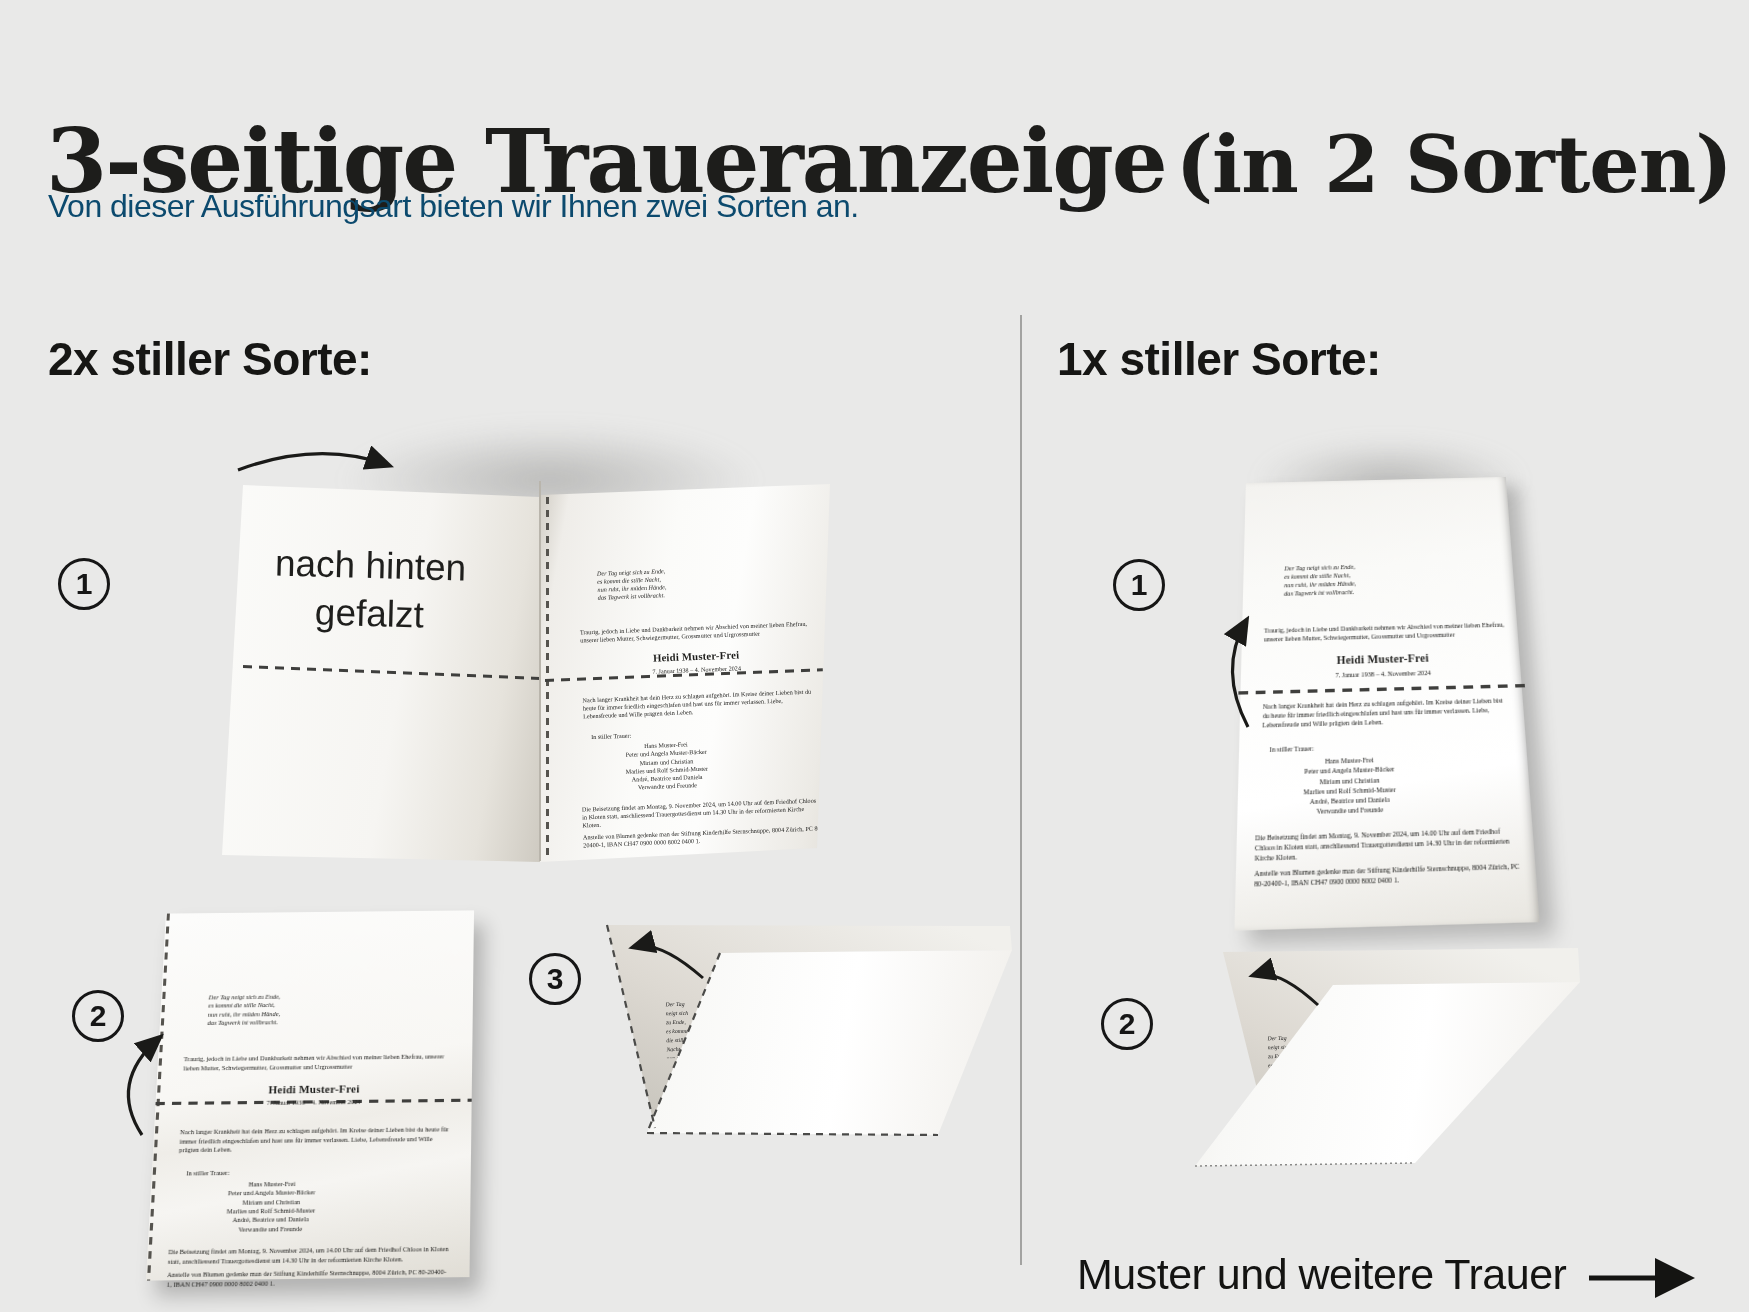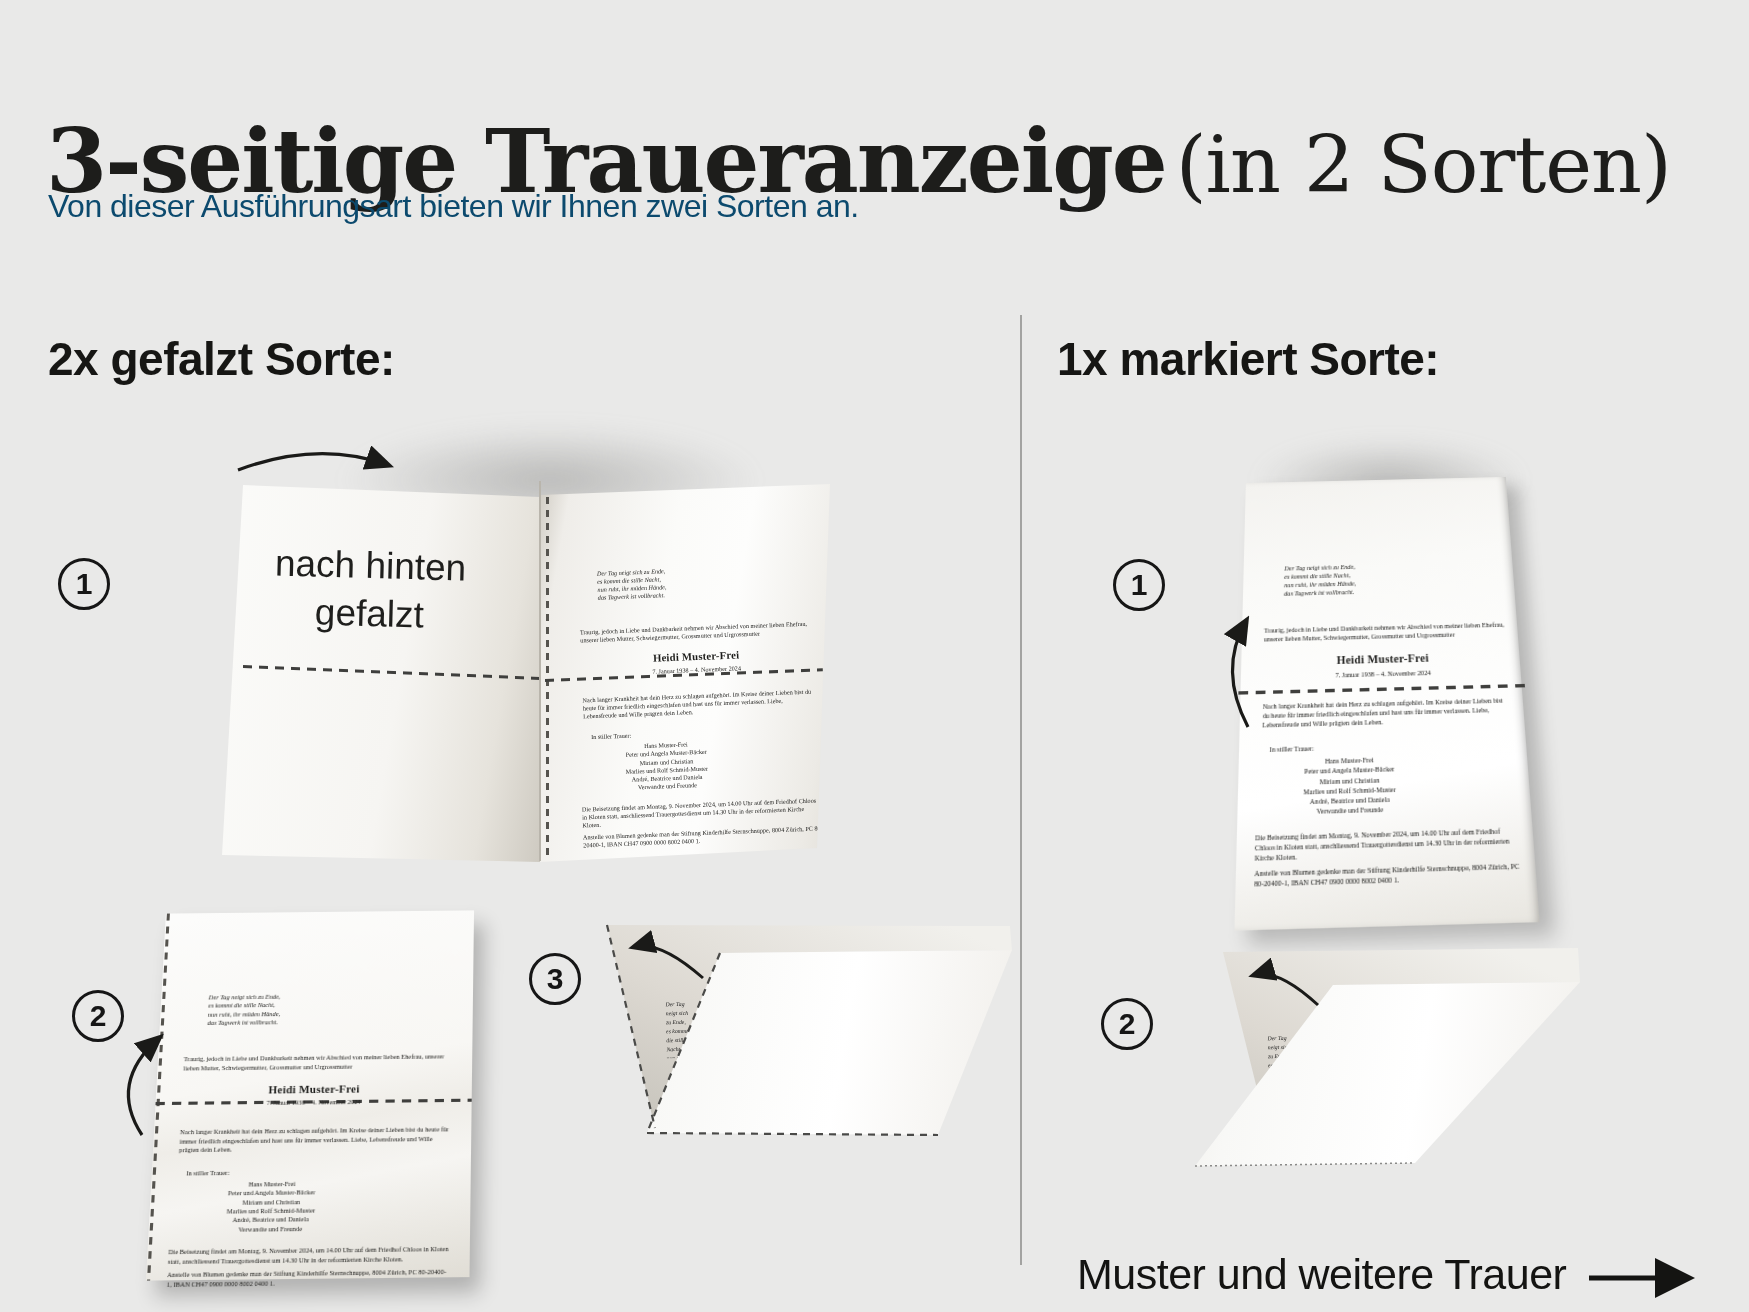--- a/index.html
+++ b/index.html
@@ -4,21 +4,21 @@
 <title>1-seitige Traueranzeige</title>
 <style>
   html,body{margin:0;padding:0;}
   body{background:#cfcfce;font-family:"Liberation Sans",sans-serif;}
   #canvas{position:relative;width:1749px;height:1312px;background:#e9e9e8;overflow:hidden;
           font-family:"Liberation Sans",sans-serif;color:#1d1d1b;}
 
   
   .title{position:absolute;left:46px;top:50px;font-family:"DejaVu Serif",serif;
          font-weight:700;font-size:88px;letter-spacing:-2px;color:#1d1d1b;white-space:nowrap;}
-  .title .suffix{font-weight:400;font-size:.9em;letter-spacing:-1px;margin-left:10px;}
+  .title .suffix{font-weight:700;font-size:.9em;letter-spacing:-1px;margin-left:10px;}
   .subtitle{position:absolute;left:48px;top:188px;font-size:32px;letter-spacing:-.5px;color:#0c4a6e;}
   .sec-head{position:absolute;font-size:46px;font-weight:700;letter-spacing:-.5px;color:#161614;}
   .sec-head.left{left:48px;top:332px;}
   .sec-head.right{left:1057px;top:332px;}
   .divider{position:absolute;left:1020px;top:315px;width:2px;height:950px;background:#a3a3a1;}
 
   
   .step{position:absolute;width:46px;height:46px;border:3px solid #161616;border-radius:50%;
         display:flex;align-items:center;justify-content:center;font-size:30px;font-weight:700;color:#161616;}
 
@@ -88,22 +88,22 @@
   svg{position:absolute;overflow:visible;}
 </style>
 </head>
 <body>
 
 <div id="canvas">
 
   <h1 class="title"><span>3-seitige Traueranzeige</span><span class="suffix">(in 2 Sorten)</span></h1>
   <div class="subtitle">Von dieser Ausführungsart bieten wir Ihnen zwei Sorten an.</div>
 
-  <div class="sec-head left">2x gefalzt Sorte:</div>
-  <div class="sec-head right">1x markiert Sorte:</div>
+  <div class="sec-head left">2x stiller Sorte:</div>
+  <div class="sec-head right">1x stiller Sorte:</div>
   <div class="divider"></div>
 
   <div class="step" style="left:58px;top:558px;">1</div>
   <div class="step" style="left:72px;top:990px;">2</div>
   <div class="step" style="left:529px;top:953px;">3</div>
 
   <div class="shade" style="left:340px;top:425px;width:420px;height:110px;"></div>
 
   <div class="page-l">
     <div class="fold-note">nach hinten

